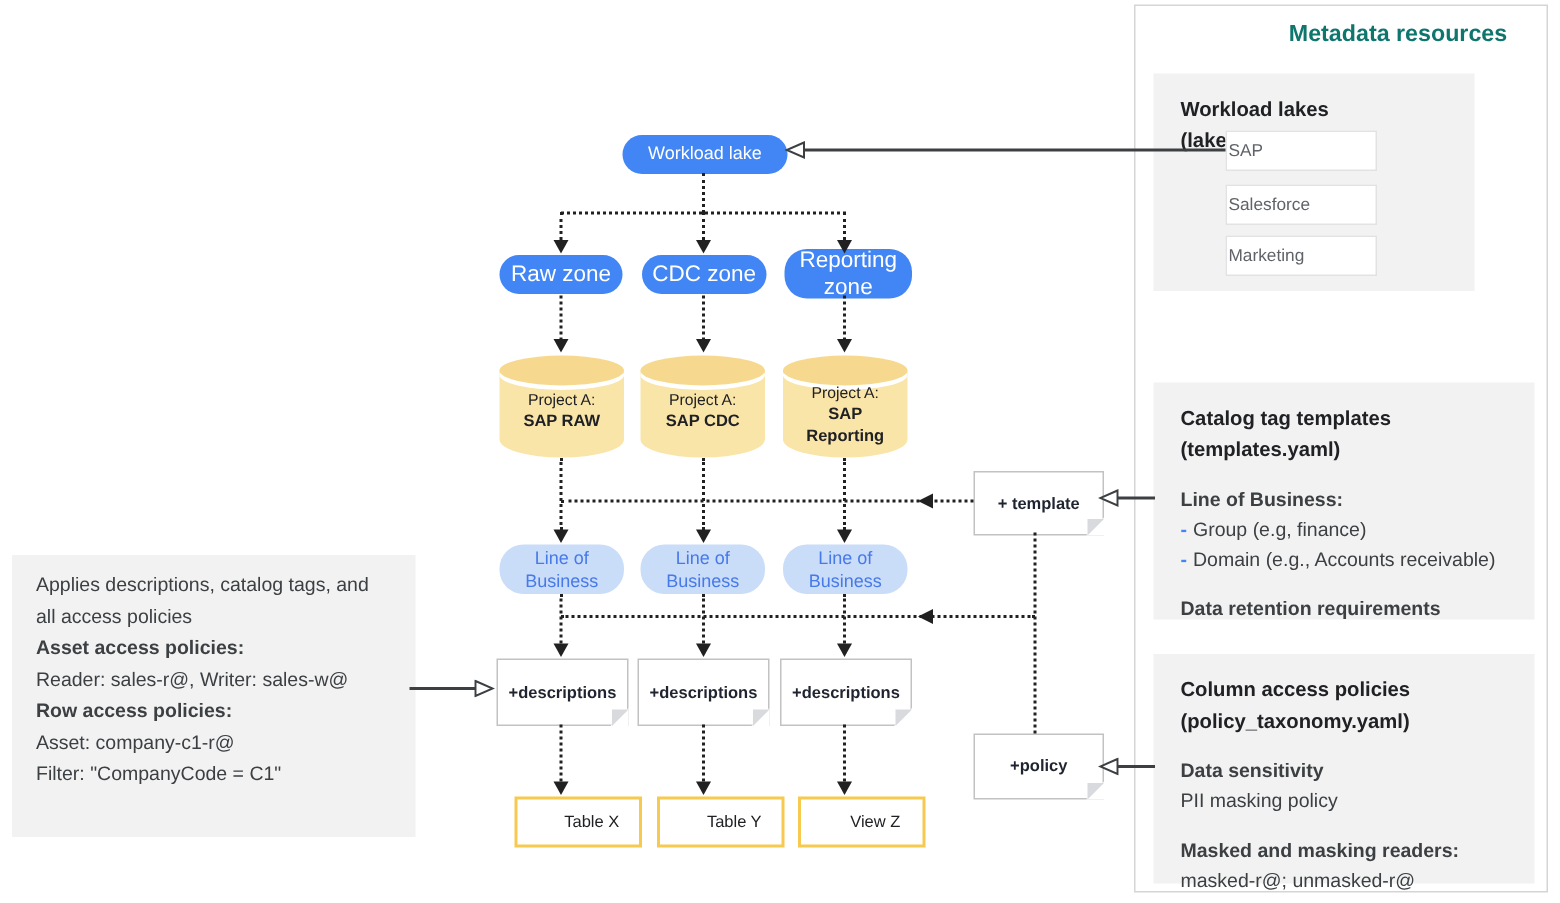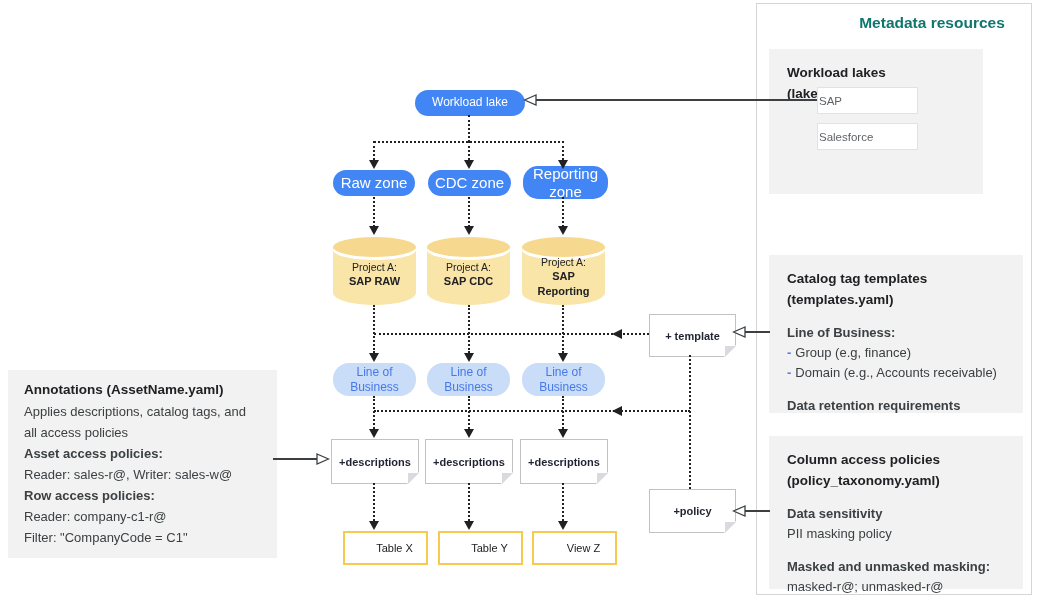--- a/index.html
+++ b/index.html
@@ -67,46 +67,46 @@
 <div class="canvas">
 
   <div class="mpanel" style="left:756px;top:3px;width:276px;height:592px;"></div>
   <div class="mtitle">Metadata resources</div>
 
   <div class="gpanel sect" style="left:769px;top:49px;width:214px;height:145px;">
     <p class="mh">Workload lakes (lakes*.yaml)</p>
   </div>
   <div class="card" style="left:817px;top:87px;">SAP</div>
   <div class="card" style="left:817px;top:123px;">Salesforce</div>
+  <div class="card" style="left:817px;top:157px;">Marketing</div>
 
   <div class="gpanel sect" style="left:769px;top:255px;width:254px;height:158px;">
     <p class="mh">Catalog tag templates</p>
     <p class="mh">(templates.yaml)</p>
     <p class="blue gap">Line of Business:</p>
     <p><span class="dash">-</span><span>Group (e.g, finance)</span></p>
     <p><span class="dash">-</span><span>Domain (e.g., Accounts receivable)</span></p>
     <p class="blue gap">Data retention requirements</p>
   </div>
 
   <div class="gpanel sect" style="left:769px;top:436px;width:254px;height:153px;">
     <p class="mh">Column access policies</p>
     <p class="mh">(policy_taxonomy.yaml)</p>
     <p class="blue gap">Data sensitivity</p>
     <p>PII masking policy</p>
-    <p class="blue gap">Masked and unmasked masking:</p>
+    <p class="blue gap">Masked and masking readers:</p>
     <p>masked-r@; unmasked-r@</p>
   </div>
 
   <div class="gpanel annot" style="left:8px;top:370px;width:269px;height:188px;">
-    <p class="mh">Annotations (AssetName.yaml)</p>
     <p class="mt6">Applies descriptions, catalog tags, and all access policies</p>
     <p class="blue mt8">Asset access policies:</p>
     <p>Reader: sales-r@, Writer: sales-w@</p>
     <p class="blue mt8">Row access policies:</p>
-    <p>Reader: company-c1-r@</p>
+    <p>Asset: company-c1-r@</p>
     <p class="mt8">Filter: "CompanyCode = C1"</p>
   </div>
 
   <div class="pill" style="left:415px;top:90px;width:110px;height:26px;font-size:12px;">Workload lake</div>
 
   <div class="pill" style="left:333px;top:170px;width:82px;height:26px;">Raw zone</div>
   <div class="pill" style="left:428px;top:170px;width:83px;height:26px;">CDC zone</div>
   <div class="pill" style="left:523px;top:166px;width:85px;height:33px;">Reporting zone</div>
 
   <div class="cyl" style="left:333px;top:237px;width:83px;height:68px;">

